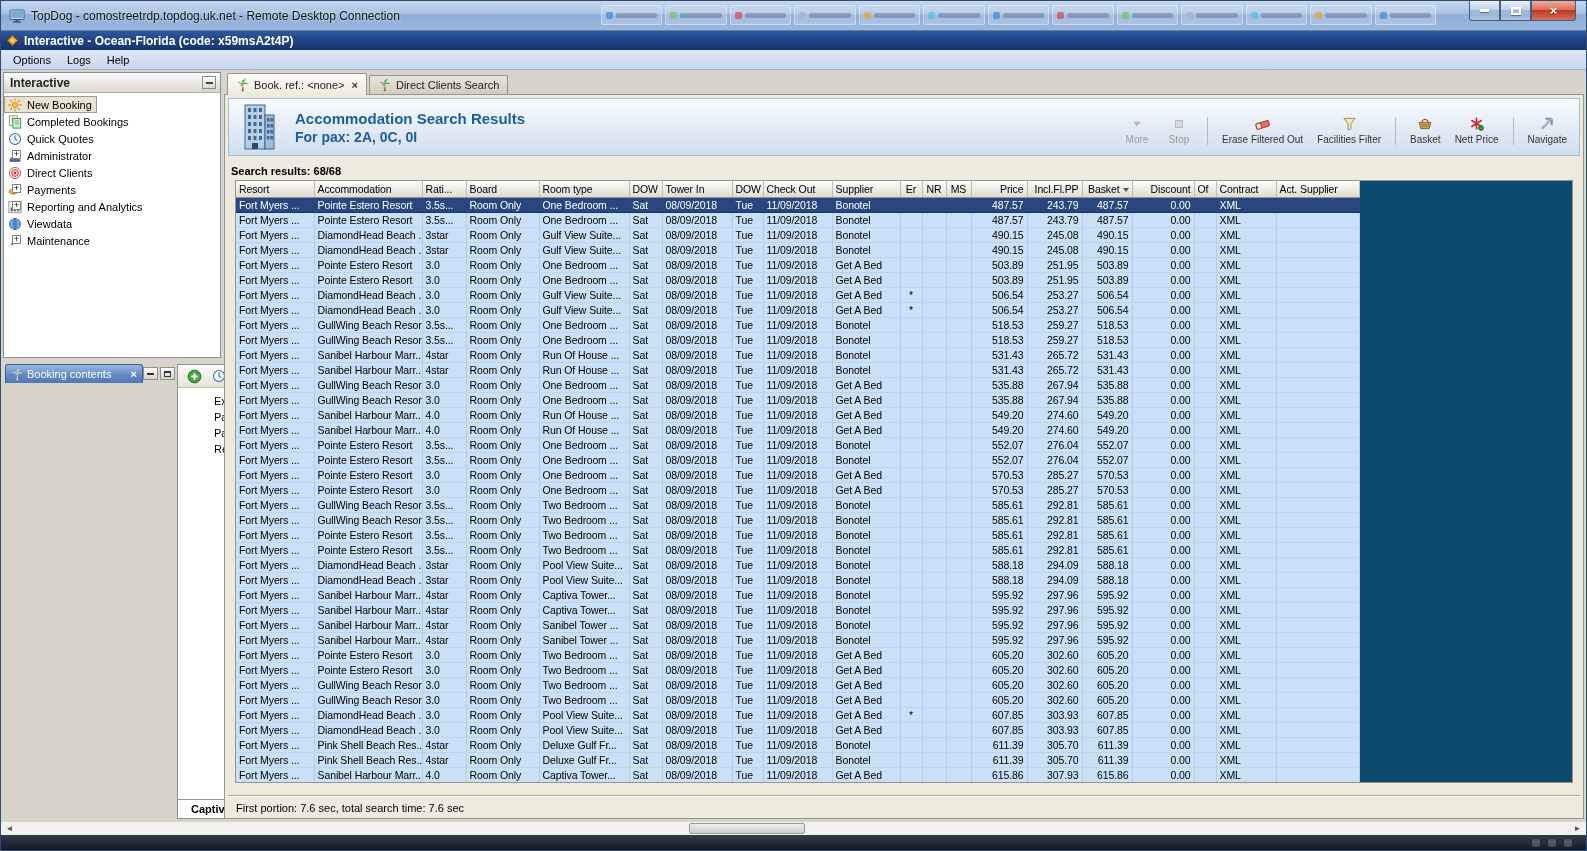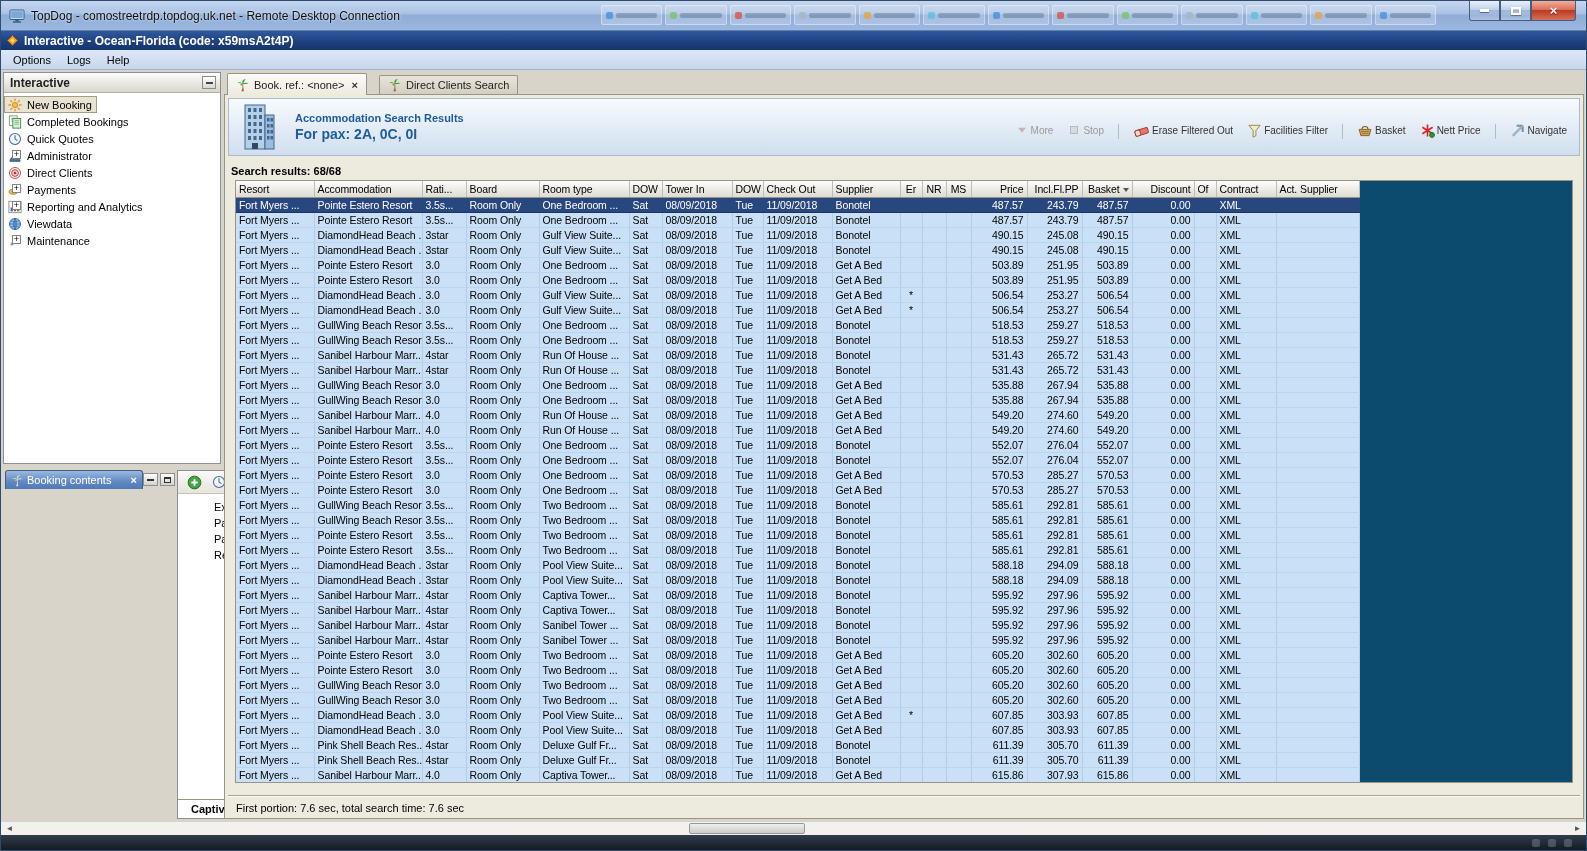--- a/index.html
+++ b/index.html
@@ -31,21 +31,21 @@
     background:linear-gradient(#30589f, #1d3f7e 60%, #16356e); }
   .app-title { color:#fff; font-weight:bold; font-size:12px; }
   .menubar { height:20px; flex:none; display:flex; align-items:center; padding:0 4px;
     background:linear-gradient(#dde7f7,#c8d7ef); border-bottom:1px solid #9fb2cc; }
   .menu-item { font-size:11px; padding:2px 8px; color:#000; }
 
   
   .workspace { flex:1; display:flex; gap:3px; padding:2px; min-height:0; background:#d8d4ca; }
   .left-col { width:218px; flex:none; display:flex; flex-direction:column; min-height:0; }
 
-  .ipanel { height:392px; flex:none; background:#fff; border:1px solid #8a8f98; display:flex; flex-direction:column; }
+  .ipanel { height:286px; flex:none; background:#fff; border:1px solid #8a8f98; display:flex; flex-direction:column; }
   .ipanel-header { height:20px; flex:none; display:flex; align-items:center; justify-content:space-between; padding:0 4px 0 6px;
     background:linear-gradient(#fcfcfa,#d9d6cd); border-bottom:1px solid #b3afa3; }
   .ipanel-title { font-size:12px; font-weight:bold; color:#222; }
   .collapse-btn { width:14px; height:13px; border:1px solid #8a8a8a; background:linear-gradient(#fff,#d8d8d0);
     display:flex; align-items:center; justify-content:center; }
   .collapse-glyph { width:7px; height:2px; background:#444; }
 
   .tree { flex:1; padding-top:3px; overflow:hidden; }
   .tree-item { height:17px; display:flex; align-items:center; position:relative; font-size:11px; color:#000; }
   .expander { position:absolute; left:8px; top:3px; width:9px; height:9px; border:1px solid #848484; background:#fff;
@@ -72,35 +72,35 @@
     background:linear-gradient(#fbfaf8,#e6e3da); border-bottom:1px solid #c6c2b6; }
   .bp-tool { display:inline-flex; width:17px; justify-content:center; }
   .bp-sep { width:1px; height:14px; background:#b8b4a8; }
   .bp-list { flex:1; padding-top:5px; overflow:hidden; }
   .bp-row { height:16px; display:flex; align-items:center; justify-content:space-between; padding:0 20px 0 36px; font-size:11px; }
   .bp-footer { flex:none; height:19px; border-top:1px solid #98948a; display:flex; align-items:center; justify-content:space-between;
     padding:0 10px 0 13px; font-size:11px; font-weight:bold; }
 
   
   .main-col { flex:1; display:flex; flex-direction:column; min-width:0; min-height:0; }
-  .tabstrip { height:22px; flex:none; display:flex; align-items:flex-end; gap:12px; padding-left:3px; position:relative; z-index:2; }
+  .tabstrip { height:22px; flex:none; display:flex; align-items:flex-end; gap:2px; padding-left:3px; position:relative; z-index:2; }
   .tab { display:flex; align-items:center; gap:5px; padding:0 8px; font-size:11px; height:19px; color:#222;
     border:1px solid #98948a; border-bottom:none; border-radius:2px 2px 0 0;
     background:linear-gradient(#e9e5da,#d3cec1); }
   .tab.active { height:22px; margin-bottom:-1px; background:linear-gradient(#fcfbf8,#edeade); }
   .tab-close { font-weight:bold; font-size:11px; color:#333; margin-left:2px; }
 
   .main-panel { flex:1; border:1px solid #98948a; background:#edeade; display:flex; flex-direction:column; min-height:0; }
   .result-head { flex:none; height:58px; margin:3px; border:1px solid #a9bcd2; display:flex; align-items:center; padding:0 12px 0 10px;
     background:linear-gradient(#f8fbfe,#cfdeee); }
   .rh-titles { margin-left:16px; }
-  .rh-title { font-size:11px; font-weight:bold; color:#1d5c9e; }
+  .rh-title { font-size:15px; font-weight:bold; color:#1d5c9e; }
   .rh-sub { font-size:14px; font-weight:bold; color:#1d5c9e; margin-top:2px; }
   .main-toolbar { margin-left:auto; display:flex; align-items:flex-start; gap:14px; padding-top:6px; }
-  .tb-btn { display:flex; flex-direction:row; align-items:center; gap:2px; min-width:28px; }
+  .tb-btn { display:flex; flex-direction:column; align-items:center; gap:2px; min-width:28px; }
   .tb-icon { height:17px; display:flex; align-items:center; justify-content:center; }
   .tb-label { font-size:10px; color:#333; white-space:nowrap; }
   .tb-btn.disabled .tb-label { color:#9a9a9a; }
   .tb-btn.disabled .tb-icon { opacity:.55; }
   .tb-sep { width:1px; align-self:stretch; background:#aebccb; margin-top:2px; }
 
   .summary { flex:none; font-size:11px; font-weight:bold; color:#000; padding:6px 0 3px 6px; }
 
   .grid-wrap { flex:none; margin:0 10px; height:603px; background:#0c4a6e; border:1px solid #98948a; overflow:hidden; }
   table.grid { border-collapse:collapse; table-layout:fixed; width:1123px; font-size:10.5px; letter-spacing:-0.1px; }

